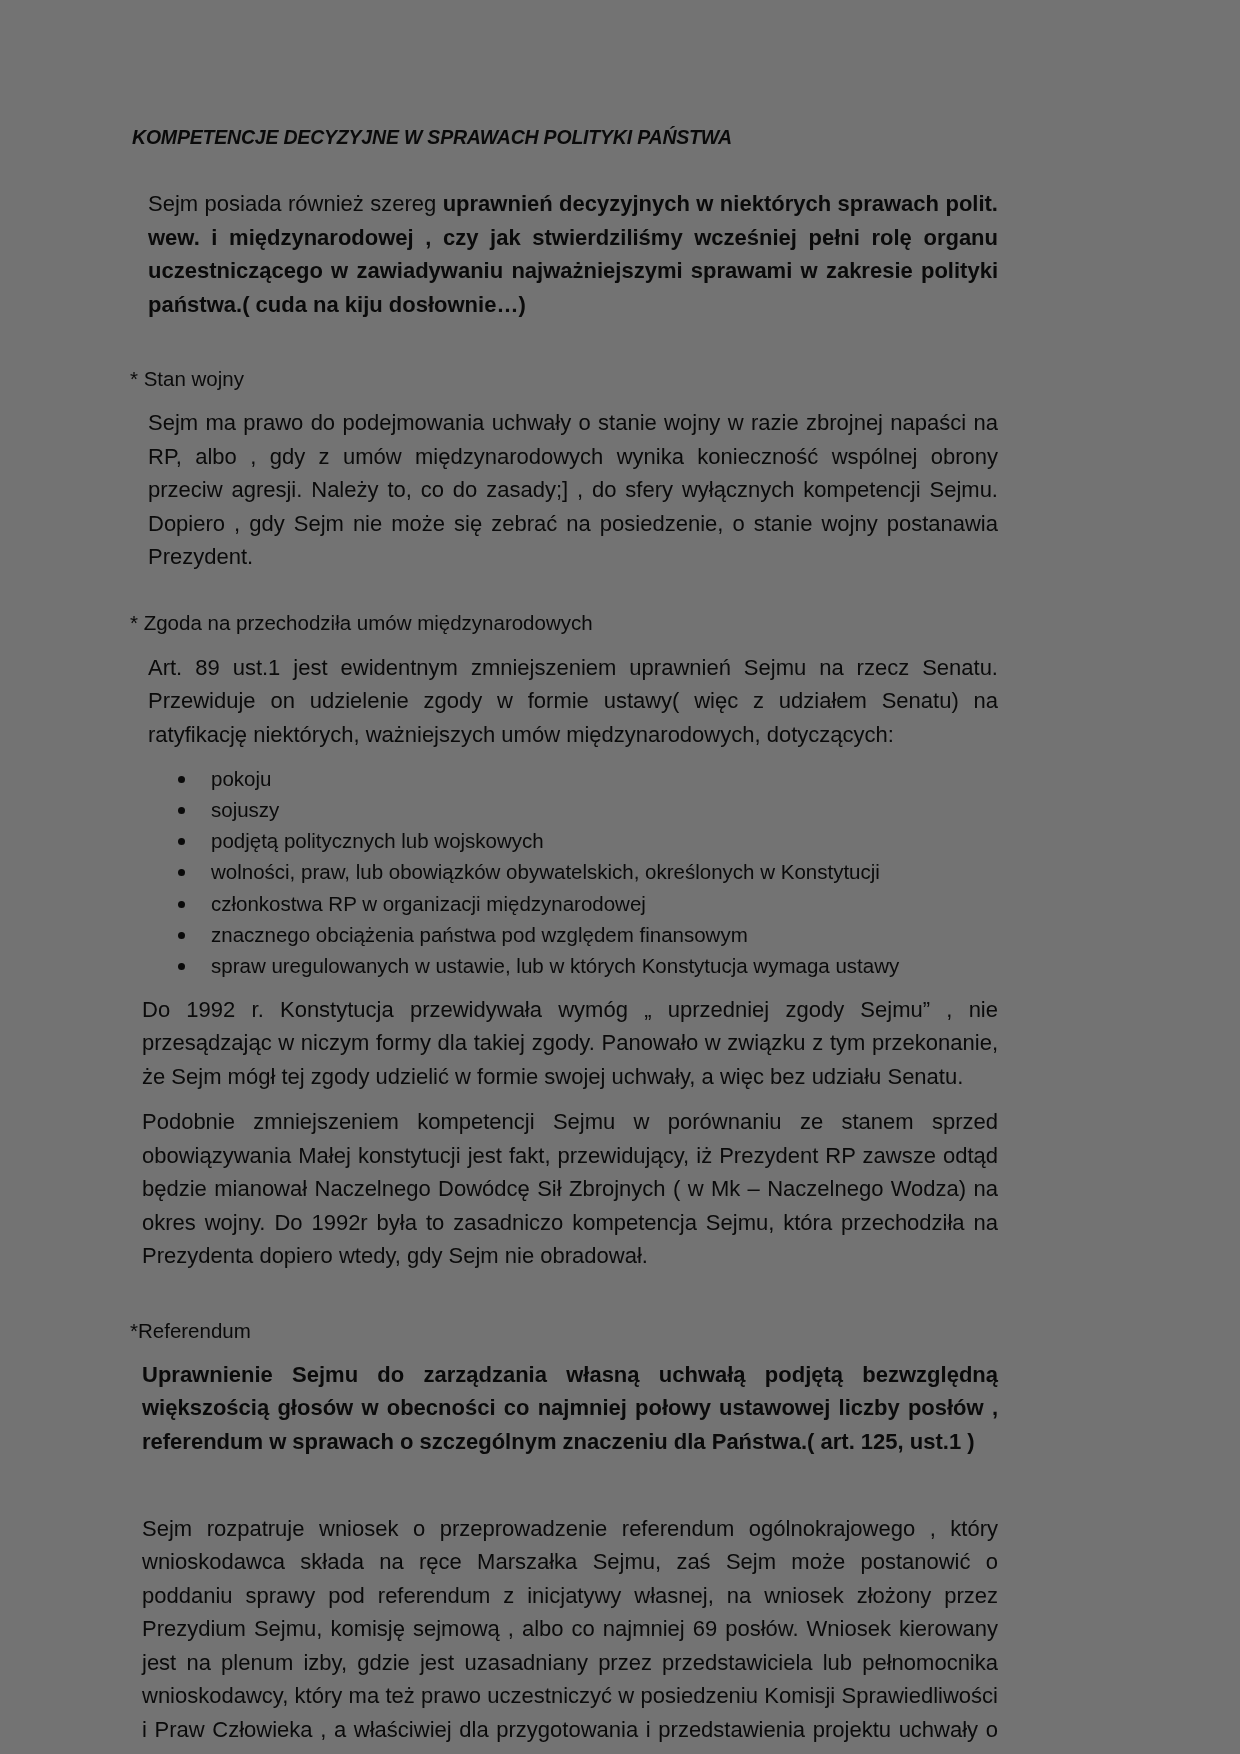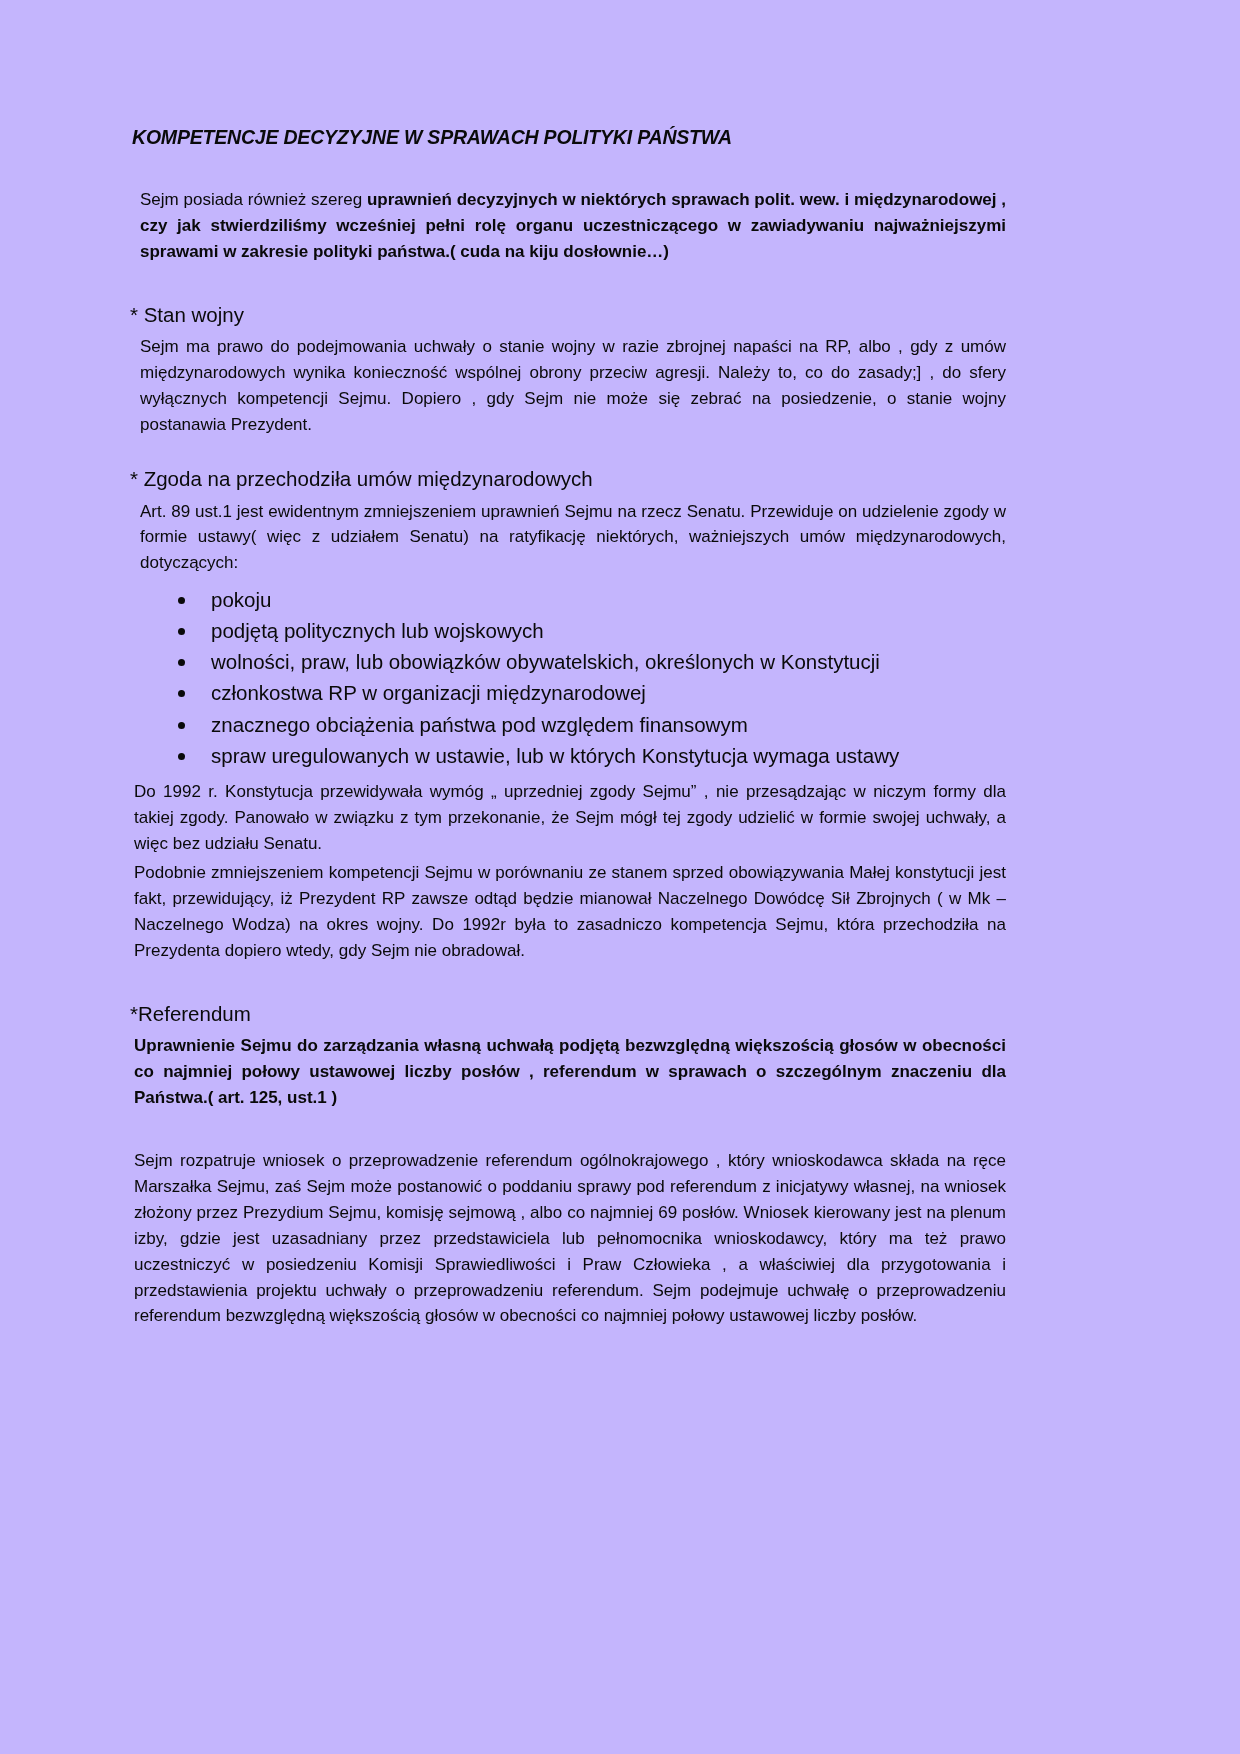--- a/index.html
+++ b/index.html
@@ -11,40 +11,40 @@
     width: 1240px;
     height: 1754px;
     font-family: "Liberation Sans", sans-serif;
     color: #0a0a0a;
     -webkit-font-smoothing: none;
   }
   .page {
     position: relative;
     width: 1240px;
     height: 1754px;
-    background: #c4b5fd;
+    background: #737373;
     box-sizing: border-box;
     padding: 126px 228px 0 130px;
     overflow: hidden;
   }
   .doc {
     width: 880px;
   }
   .title {
     font-style: italic;
     font-weight: bold;
     font-size: 19.5px;
     letter-spacing: -0.2px;
     margin: 0 0 38px 2px;
     line-height: 1.2;
     white-space: nowrap;
   }
   p {
-    margin: 4px;
-    font-size: 17px;
+    margin: 12px;
+    font-size: 22px;
     line-height: 1.52;
     text-align: justify;
     text-justify: inter-word;
   }
   .para-bold {
     font-weight: bold;
   }
   .indent-space {
     padding-left: 6px;
   }
@@ -97,20 +97,21 @@
     <div class="head"><span class="u">* Stan wojny</span></div>
     <p class="indent-space">Sejm ma prawo do podejmowania uchwały o stanie wojny w razie zbrojnej napaści na RP, albo , gdy z umów międzynarodowych wynika konieczność wspólnej obrony przeciw agresji. Należy to, co do zasady;] , do sfery wyłącznych kompetencji Sejmu. Dopiero , gdy Sejm nie może się zebrać na posiedzenie, o stanie wojny postanawia Prezydent.</p>
 
     <div class="gap-md"></div>
 
     <div class="head"><span class="u">* Zgoda na przechodziła umów międzynarodowych</span></div>
     <p class="indent-space">Art. 89 ust.1 jest ewidentnym zmniejszeniem uprawnień Sejmu na rzecz Senatu. Przewiduje on udzielenie zgody w formie ustawy( więc z udziałem Senatu) na ratyfikację niektórych, ważniejszych umów międzynarodowych, dotyczących:</p>
 
     <ul class="bullets">
       <li><span class="dot"></span><span>pokoju</span></li>
+      <li><span class="dot"></span><span>sojuszy</span></li>
       <li><span class="dot"></span><span>podjętą politycznych lub wojskowych</span></li>
       <li><span class="dot"></span><span>wolności,  praw, lub obowiązków obywatelskich, określonych w Konstytucji</span></li>
       <li><span class="dot"></span><span>członkostwa RP w organizacji międzynarodowej</span></li>
       <li><span class="dot"></span><span>znacznego obciążenia państwa pod względem finansowym</span></li>
       <li><span class="dot"></span><span>spraw uregulowanych w ustawie, lub w których Konstytucja wymaga ustawy</span></li>
     </ul>
 
     <p>Do 1992 r. Konstytucja przewidywała wymóg „ uprzedniej zgody Sejmu” , nie przesądzając w niczym formy dla takiej zgody. Panowało w związku z tym przekonanie, że Sejm mógł tej zgody udzielić w formie swojej uchwały, a więc bez udziału Senatu.</p>
     <p>Podobnie zmniejszeniem kompetencji Sejmu w porównaniu ze stanem sprzed obowiązywania Małej konstytucji jest fakt, przewidujący, iż Prezydent RP zawsze odtąd będzie mianował Naczelnego Dowódcę Sił Zbrojnych ( w Mk – Naczelnego Wodza) na okres wojny. Do 1992r  była to zasadniczo kompetencja Sejmu, która przechodziła na Prezydenta dopiero wtedy, gdy Sejm nie obradował.</p>
 

